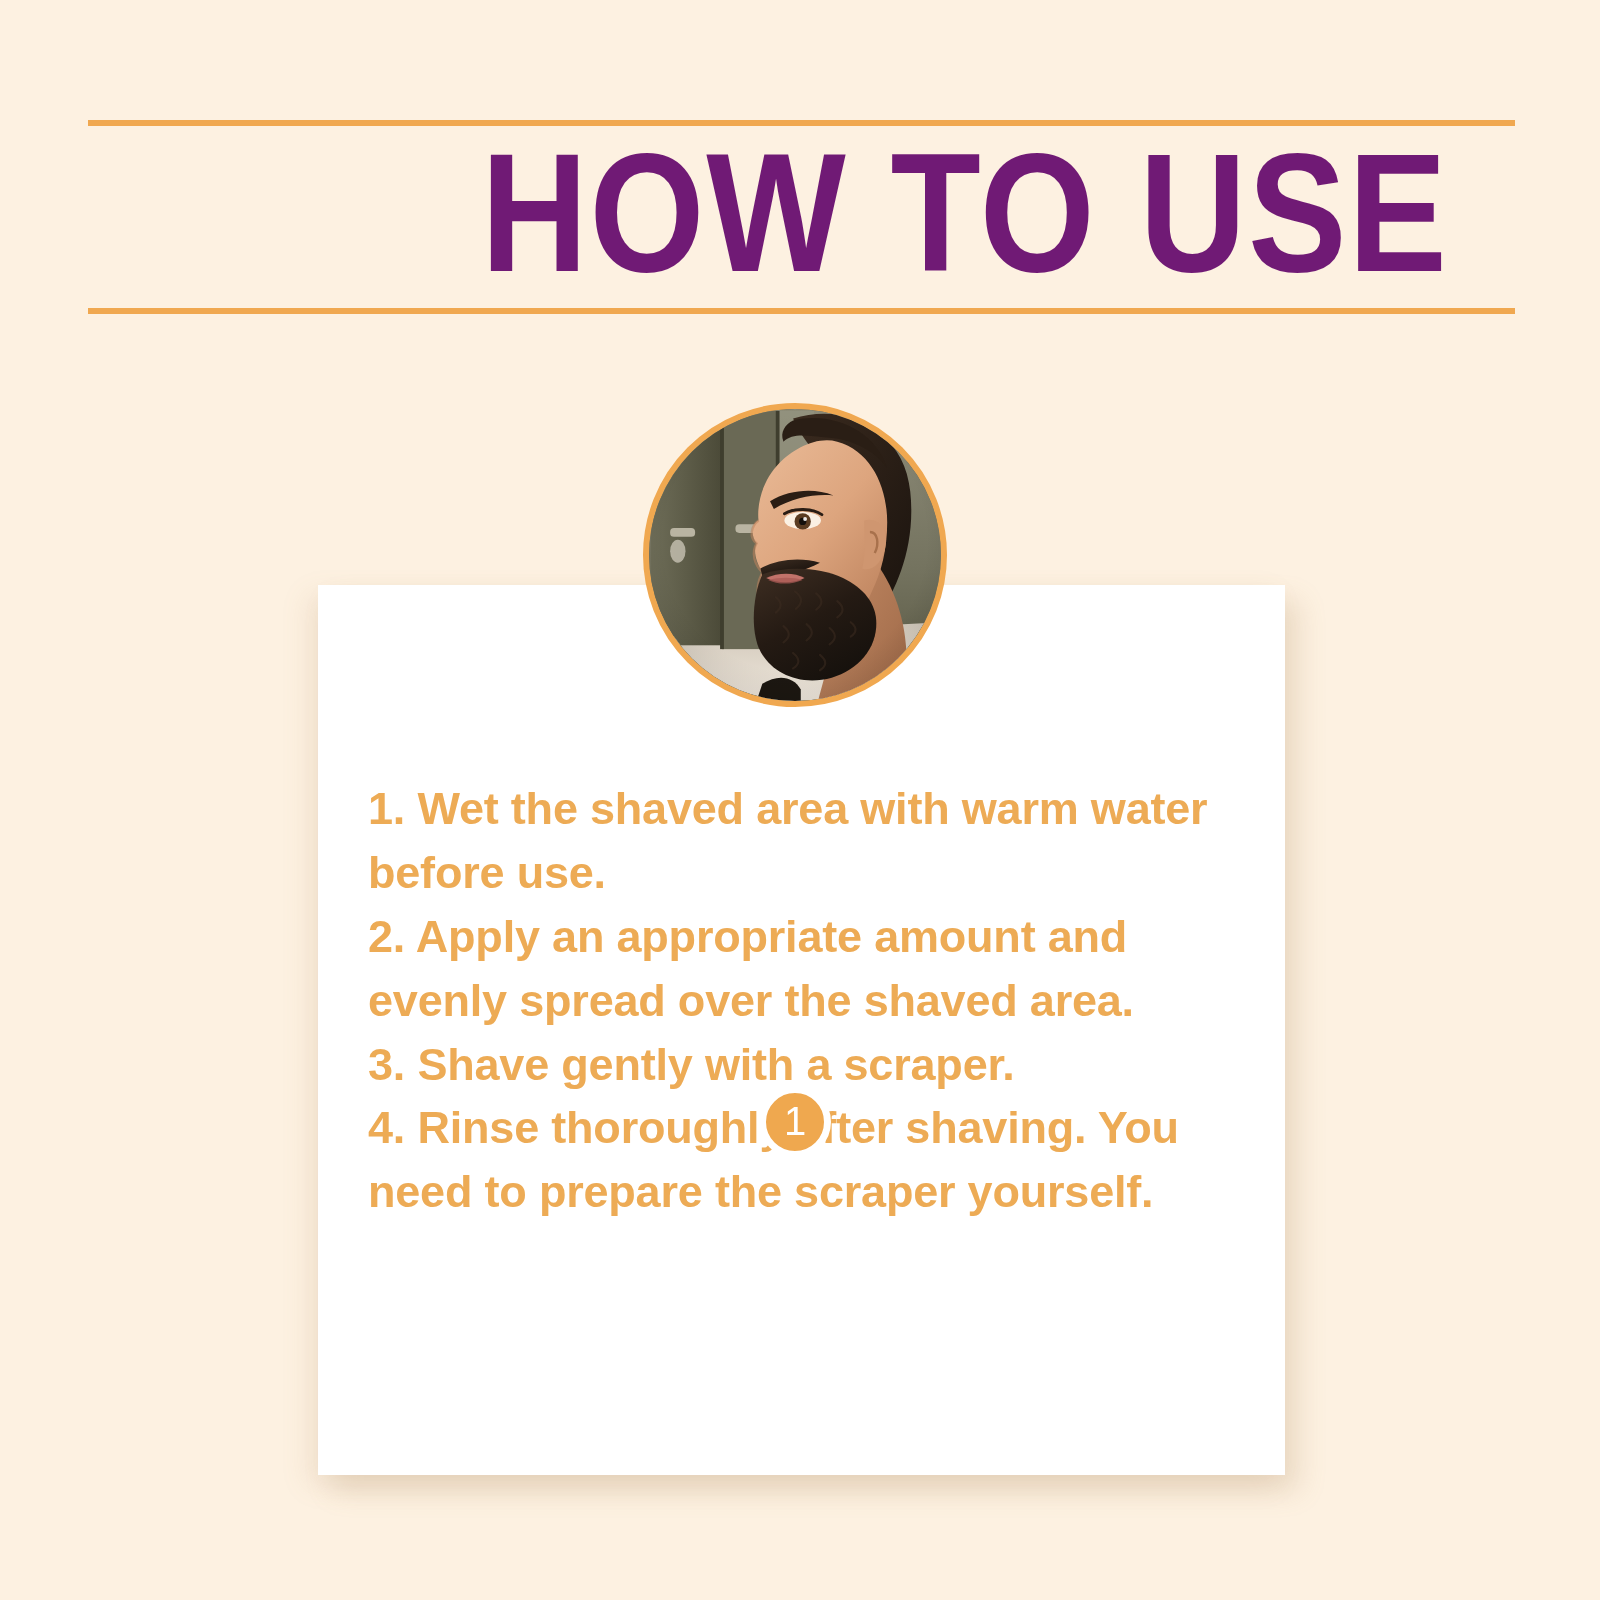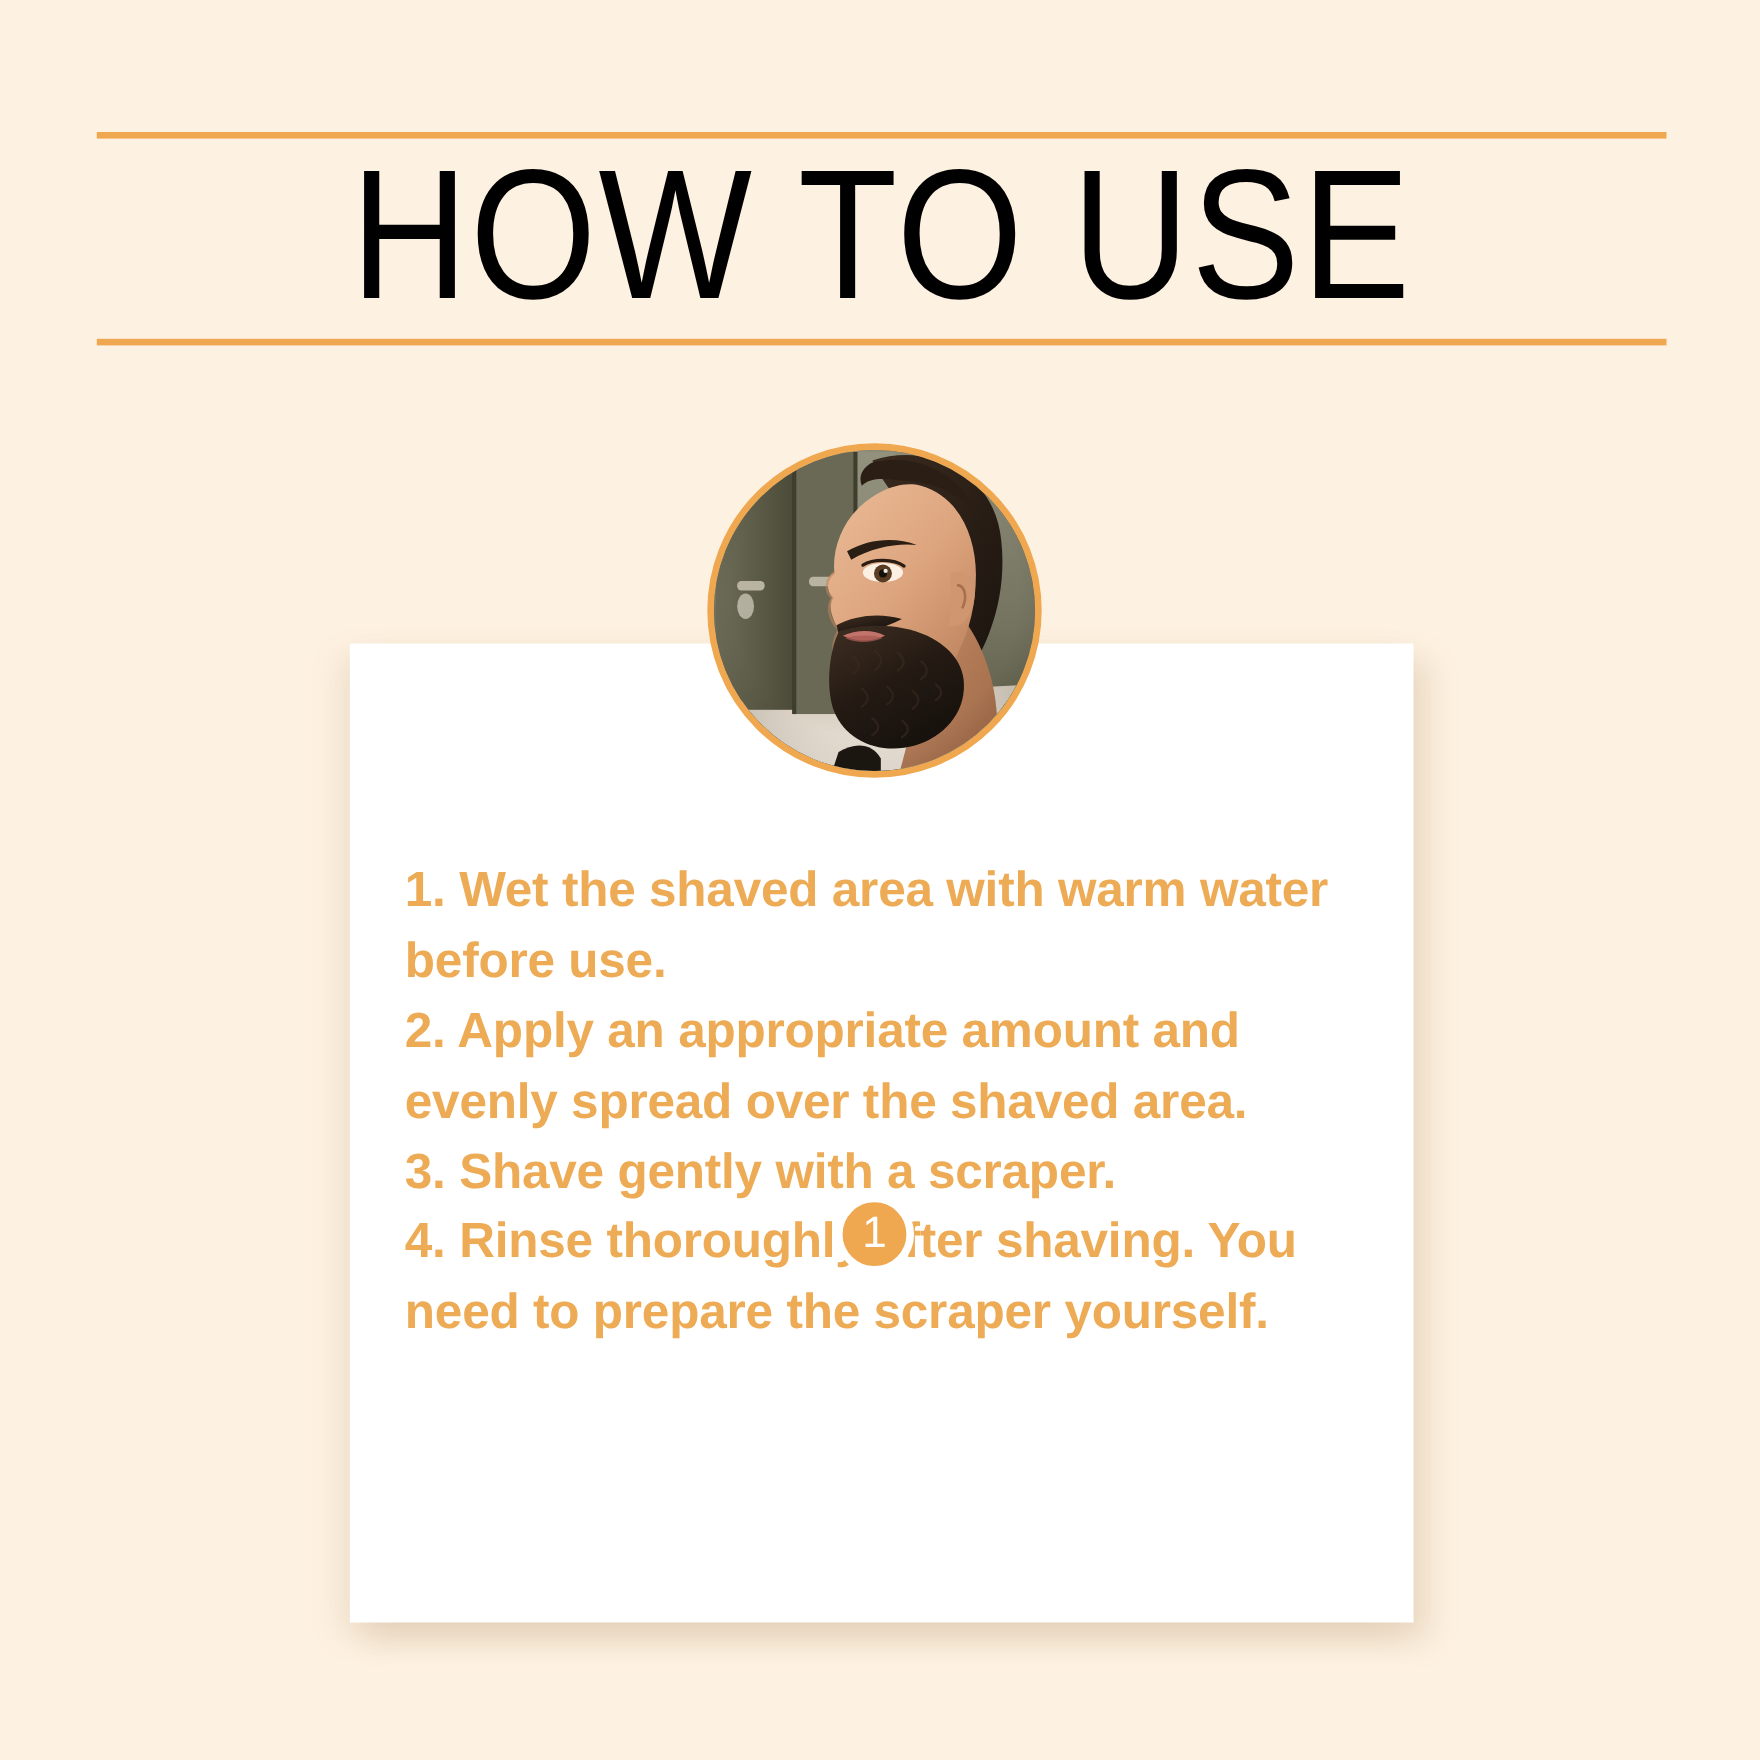--- a/index.html
+++ b/index.html
@@ -32,24 +32,24 @@
   }
   .rule.top  { top: 0; }
   .rule.bottom { bottom: 0; }
 
   #page-title {
     position: absolute;
     left: 0;
     right: 0;
     top: 50%;
     transform: translateY(-50%);
-    text-align: center;
-    color: #000000;
+    text-align: right;
+    color: #701a75;
     font-family: "Liberation Sans Narrow", "Liberation Sans", sans-serif;
-    font-weight: 400;
+    font-weight: 700;
     font-size: 168px;
     line-height: 1;
     letter-spacing: 2px;
     transform-origin: center;
     white-space: nowrap;
   }
   #page-title .title-inner {
     display: inline-block;
     transform: translateY(-4px) scaleX(0.88);
   }

